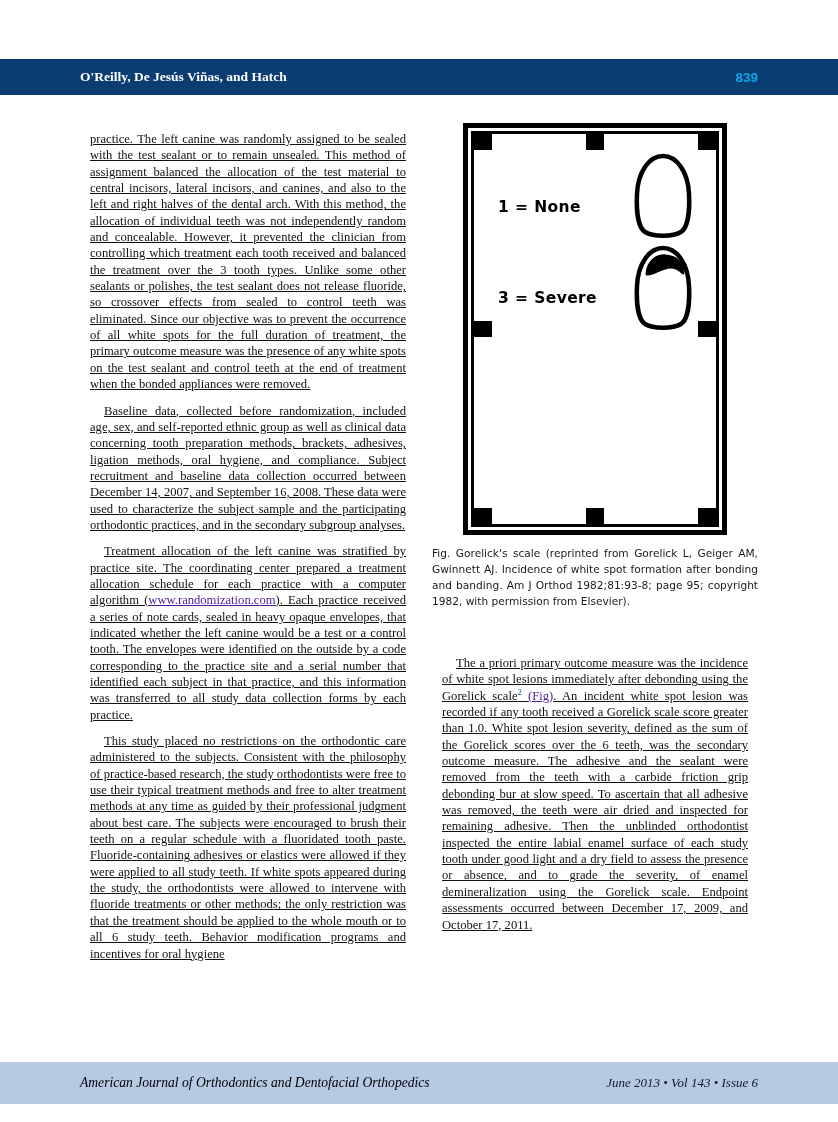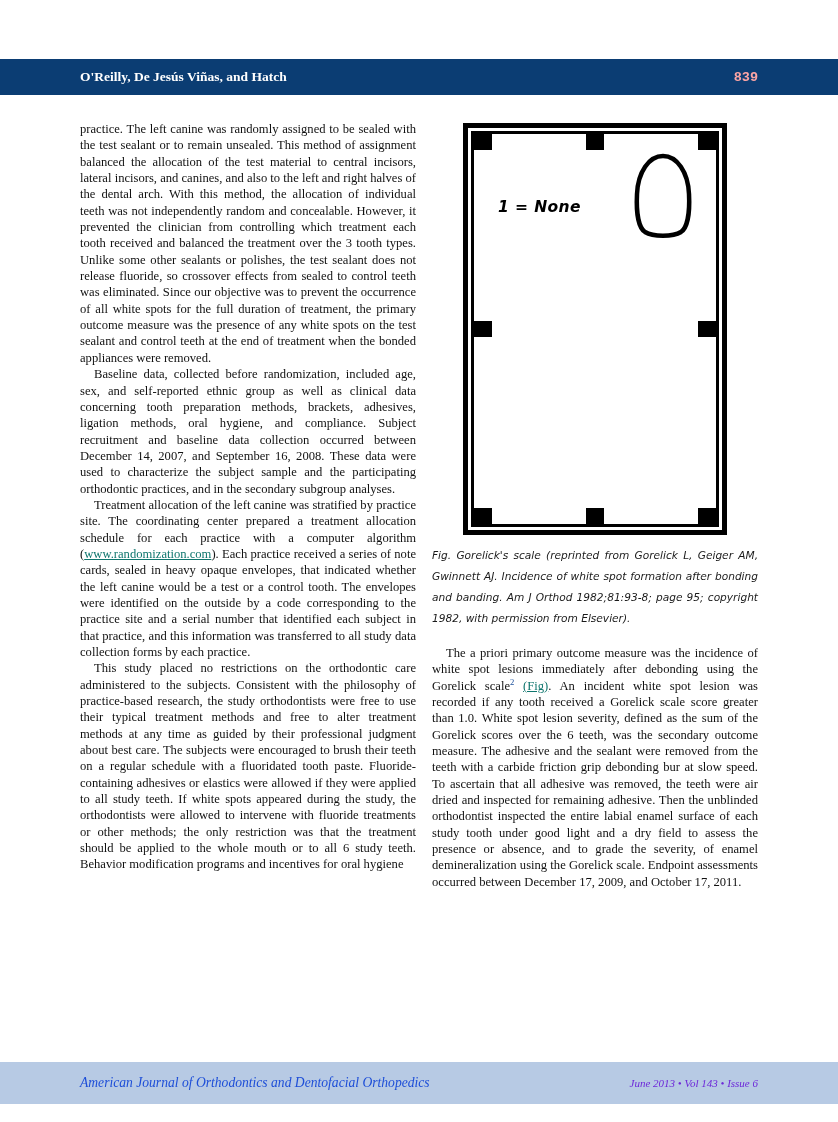--- a/index.html
+++ b/index.html
@@ -36,65 +36,65 @@
     position: absolute;
     left: 80px;
     right: 80px;
     top: 0;
     bottom: 0;
     display: flex;
     align-items: center;
     justify-content: space-between;
   }
   .header-page {
-    color: #fca5a5;
-    font-family: Liberation Mono, monospace;
+    color: #0ea5e9;
+    font-family: Liberation Sans, sans-serif;
     font-size: 13.5px;
     font-weight: bold;
     white-space: nowrap;
   }
 
   
   .col-left {
     position: absolute;
     left: 80px;
     top: 121px;
     width: 336px;
   }
 
   p.body {
-    margin: 0;
+    margin: 10px;
     font-family: "Liberation Serif", "DejaVu Serif", serif;
     font-size: 12.6px;
     line-height: 16.35px;
     text-align: justify;
     text-justify: inter-word;
     color: #111111;
     hyphens: manual;
+    text-decoration: underline;
   }
   p.body + p.body {
     text-indent: 14px;
   }
   .link {
-    color: #0f766e;
+    color: #4c1d95;
   }
   sup.ref {
     font-size: 8.6px;
     vertical-align: super;
     line-height: 0;
     color: #1a4f9c;
   }
 
   
   .figure-wrap {
     position: absolute;
     left: 463px;
     top: 123px;
     width: 316px;
-    font-style: italic;
   }
   .figure-box {
     position: relative;
     width: 264px;
     height: 412px;
     background: #ffffff;
     border: 5px solid #000000;
     box-sizing: border-box;
   }
   .figure-inner {
@@ -147,21 +147,21 @@
     width: 74px;
     height: 88px;
   }
   .tooth-holder svg { display: block; width: 100%; height: 100%; }
 
   
   .fig-caption {
     margin-top: 10px;
     font-family: "DejaVu Sans", "Liberation Sans", sans-serif;
     font-size: 10.6px;
-    line-height: 21px;
+    line-height: 16px;
     color: #1a1a1a;
     text-align: justify;
     width: 326px;
     margin-left: -31px;
   }
 
   
   .right-text {
     position: absolute;
     left: 432px;
@@ -182,31 +182,31 @@
     position: absolute;
     left: 80px;
     right: 80px;
     top: 0;
     bottom: 0;
     display: flex;
     align-items: center;
     justify-content: space-between;
   }
   .footer-journal {
-    color: #1d4ed8;
+    color: #000000;
     font-family: "Liberation Serif", "DejaVu Serif", serif;
     font-style: italic;
     font-size: 13.6px;
     white-space: nowrap;
   }
   .footer-issue {
-    color: #6d28d9;
+    color: #0f172a;
     font-family: "Liberation Serif", "DejaVu Serif", serif;
     font-style: italic;
-    font-size: 11px;
+    font-size: 13px;
     white-space: nowrap;
   }
 </style>
 </head>
 <body>
 
 <div class="page">
 
   <div class="header-bar">
     <div class="header-inner">
@@ -245,20 +245,29 @@
           <div class="scale-row">
             <span class="scale-label">1 = None</span>
             <div class="tooth-holder">
               <svg viewBox="0 0 74 88" xmlns="http://www.w3.org/2000/svg">
                 <path d="M37 4 C51 4 62 20 63 42 C64 62 61 76 55 80 C47 85 27 85 19 80 C13 76 10 62 11 42 C12 20 23 4 37 4 Z" fill="#ffffff" stroke="#000000" stroke-width="4.5" stroke-linejoin="round"></path>
               </svg>
             </div>
           </div>
 
 
+          <div class="scale-row">
+            <span class="scale-label">3 = Severe</span>
+            <div class="tooth-holder">
+              <svg viewBox="0 0 74 88" xmlns="http://www.w3.org/2000/svg">
+                <path d="M37 4 C51 4 62 20 63 42 C64 62 61 76 55 80 C47 85 27 85 19 80 C13 76 10 62 11 42 C12 20 23 4 37 4 Z" fill="#ffffff" stroke="#000000" stroke-width="4.5" stroke-linejoin="round"></path>
+                <path d="M21 30 C22 16 32 11 40 12 C50 13 56 19 57 29 C52 24 45 22 39 24 C31 26 26 31 21 30 Z" fill="#000000" stroke="#000000" stroke-width="3" stroke-linejoin="round"></path>
+              </svg>
+            </div>
+          </div>
 
 
         </div>
       </div>
     </div>
 
     <div class="fig-caption">
       <span>Fig.</span>
       <span>Gorelick's scale (reprinted from Gorelick L, Geiger AM, Gwinnett AJ. Incidence of white spot formation after bonding and banding. Am J Orthod 1982;81:93-8; page 95; copyright 1982, with permission from Elsevier).</span>
     </div>

